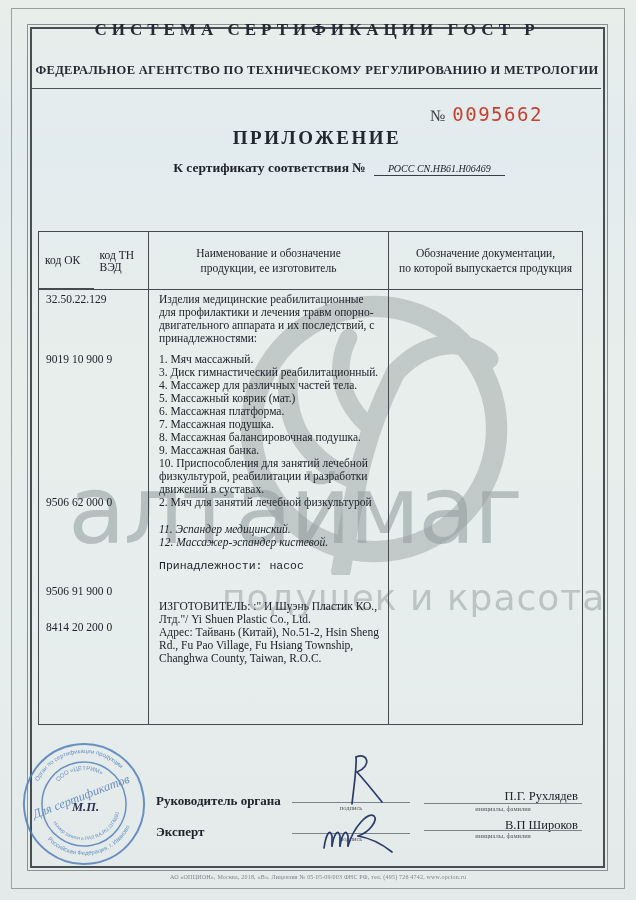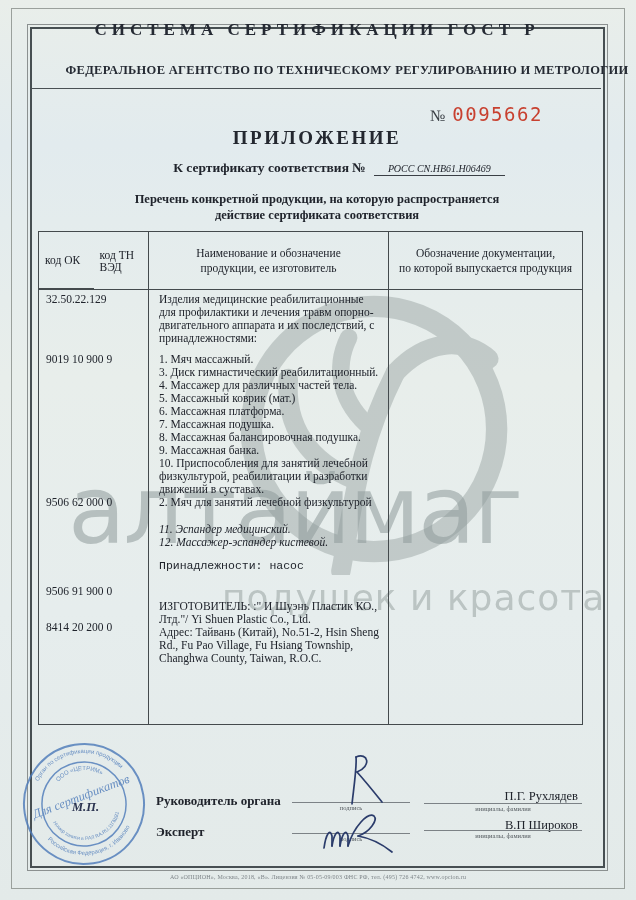--- a/index.html
+++ b/index.html
@@ -7,21 +7,21 @@
        font-family:"Liberation Serif", serif;color:#20242c;}
   .paper{position:absolute;inset:0;width:636px;height:900px;
          background:linear-gradient(180deg,#e9eeea 0%,#e2ebee 16%,#e8eeeb 42%,#e6eded 68%,#e3eae9 100%);}
   .abs{position:absolute;}
   .outer-border{left:11px;top:8px;width:612px;height:879px;border:1px solid #9aa09c;}
   .frame1{left:27px;top:24px;width:579px;height:845px;border:1px solid #8b9090;}
   .frame2{left:30px;top:27px;width:571px;height:837px;border:2px solid #474f52;}
   .hdr1{left:30px;top:20px;width:574px;text-align:center;font-weight:bold;
         font-size:17px;letter-spacing:5px;color:#252a33;}
   .hdr2{left:30px;top:63px;width:574px;text-align:center;font-weight:bold;
-        font-size:12.5px;letter-spacing:.3px;color:#252a33;padding-left:30px;}
+        font-size:12.5px;letter-spacing:.3px;color:#252a33;}
   .hdr-rule{left:31px;top:88px;width:570px;border-top:1.5px solid #4a5154;}
   .numrow{left:430px;top:103px;width:160px;display:flex;align-items:baseline;gap:7px;}
   .numsign{font-size:16px;color:#3a3f45;}
   .numval{font-family:"DejaVu Sans Mono", monospace;font-size:19px;letter-spacing:1.5px;color:#c8402f;}
   .title{left:30px;top:127px;width:574px;text-align:center;font-weight:bold;
          font-size:19px;letter-spacing:2.5px;color:#23272f;}
   .certline{left:24px;top:160px;width:630px;display:flex;justify-content:center;
             align-items:baseline;gap:8px;font-size:13.5px;font-weight:bold;}
   .certnum{font-weight:normal;font-size:10px;border-bottom:1px solid #3a3f45;padding:0 14px 1px 14px;font-style:italic;}
   .subtitle{left:30px;top:192px;width:574px;text-align:center;font-weight:bold;
@@ -95,22 +95,20 @@
     <span class="numval">0095662</span>
   </div>
 
   <div class="abs title">ПРИЛОЖЕНИЕ</div>
 
   <div class="abs certline">
     <span>К сертификату соответствия №</span>
     <span class="certnum">РОСС CN.HB61.H06469</span>
   </div>
 
-  <div class="abs subtitle">Перечень конкретной продукции,  на которую распространяется
-действие сертификата соответствия</div>
 
   <div class="abs tbl">
     <div class="thead">
       <div class="c1">
         <div class="hcell top">код ОК</div>
         <div class="hcell">код ТН ВЭД</div>
       </div>
       <div class="c2 hc">Наименование и обозначение
 продукции, ее изготовитель</div>
       <div class="c3 hc">Обозначение документации,

